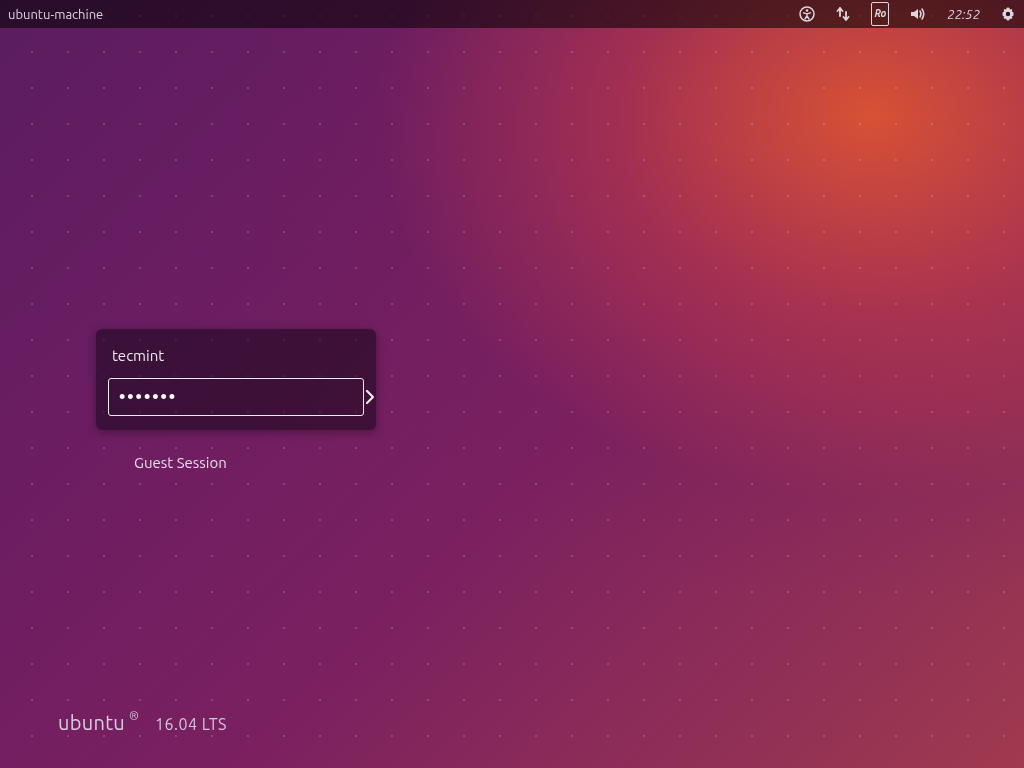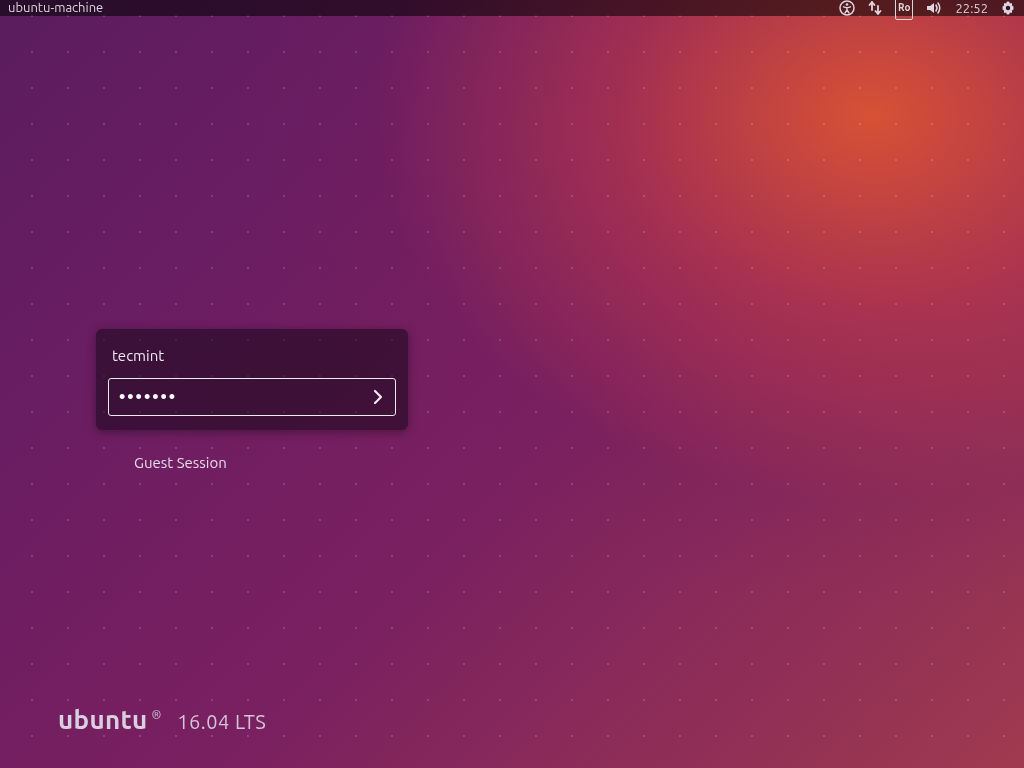--- a/index.html
+++ b/index.html
@@ -18,43 +18,43 @@
   position: absolute; inset: 0;
   background-image: radial-gradient(rgba(255,255,255,0.16) 1px, transparent 1.4px);
   background-size: 36px 36px;
   background-position: 14px 34px;
   pointer-events: none;
 }
 
 
 .panel {
   position: absolute; top: 0; left: 0; right: 0;
-  height: 16px;
+  height: 28px;
   background: rgba(0,0,0,0.55);
-  display: flex; 
+  display: flex; align-items: center;
   padding: 0 8px;
   font-size: 13px;
   color: #ded6df;
 }
 .panel .left { flex: 0 0 auto; }
 .panel .spacer { flex: 1; }
-.panel .right { display: flex; align-items: center; gap: 12px; }
+.panel .right { display: flex; align-items: center; gap: 20px; font-style: italic; }
 .panel .ind { display: inline-flex; align-items: center; justify-content: center; height: 24px; cursor: pointer; }
 .panel .kbd-badge {
   border: 1.5px solid #ded6df; border-radius: 2px;
   font-size: 10px; padding: 0 2px; line-height: 12px;
   font-weight: bold;
 }
 .panel svg { display: block; }
 
 
 .login-box {
   position: absolute;
   left: 96px; top: 329px;
-  width: 312px;
+  width: 280px;
   background: rgba(20,6,24,0.55);
   border-radius: 6px;
   padding: 18px 12px 14px 12px;
   box-shadow: 0 2px 10px rgba(0,0,0,0.35);
 }
 .login-box .username {
   color: #efe9f0; font-size: 15px;
   padding: 0 4px 14px 4px;
 }
 .pw-wrap {
@@ -86,23 +86,23 @@
   margin-left: 24px;
 }
 
 
 .brand {
   position: absolute;
   left: 58px; bottom: 34px;
   display: flex; align-items: baseline; gap: 10px;
   color: #d9cfdf;
 }
-.brand .logo { font-size: 26px; font-weight: 700; letter-spacing: 0.3px; }
+.brand .logo { font-size: 20px; font-weight: 400; letter-spacing: 0.3px; }
 .brand .reg { font-size: 12px; position: relative; top: -10px; left: -6px; opacity: 0.9; }
-.brand .ver { font-size: 20px; letter-spacing: 0.5px; opacity: 0.95; }
+.brand .ver { font-size: 16px; letter-spacing: 0.5px; opacity: 0.95; }
 </style>
 </head>
 <body>
 
 <div class="grid"></div>
 
 <div class="panel">
   <div class="left">ubuntu-machine</div>
   <div class="spacer"></div>
   <div class="right">

